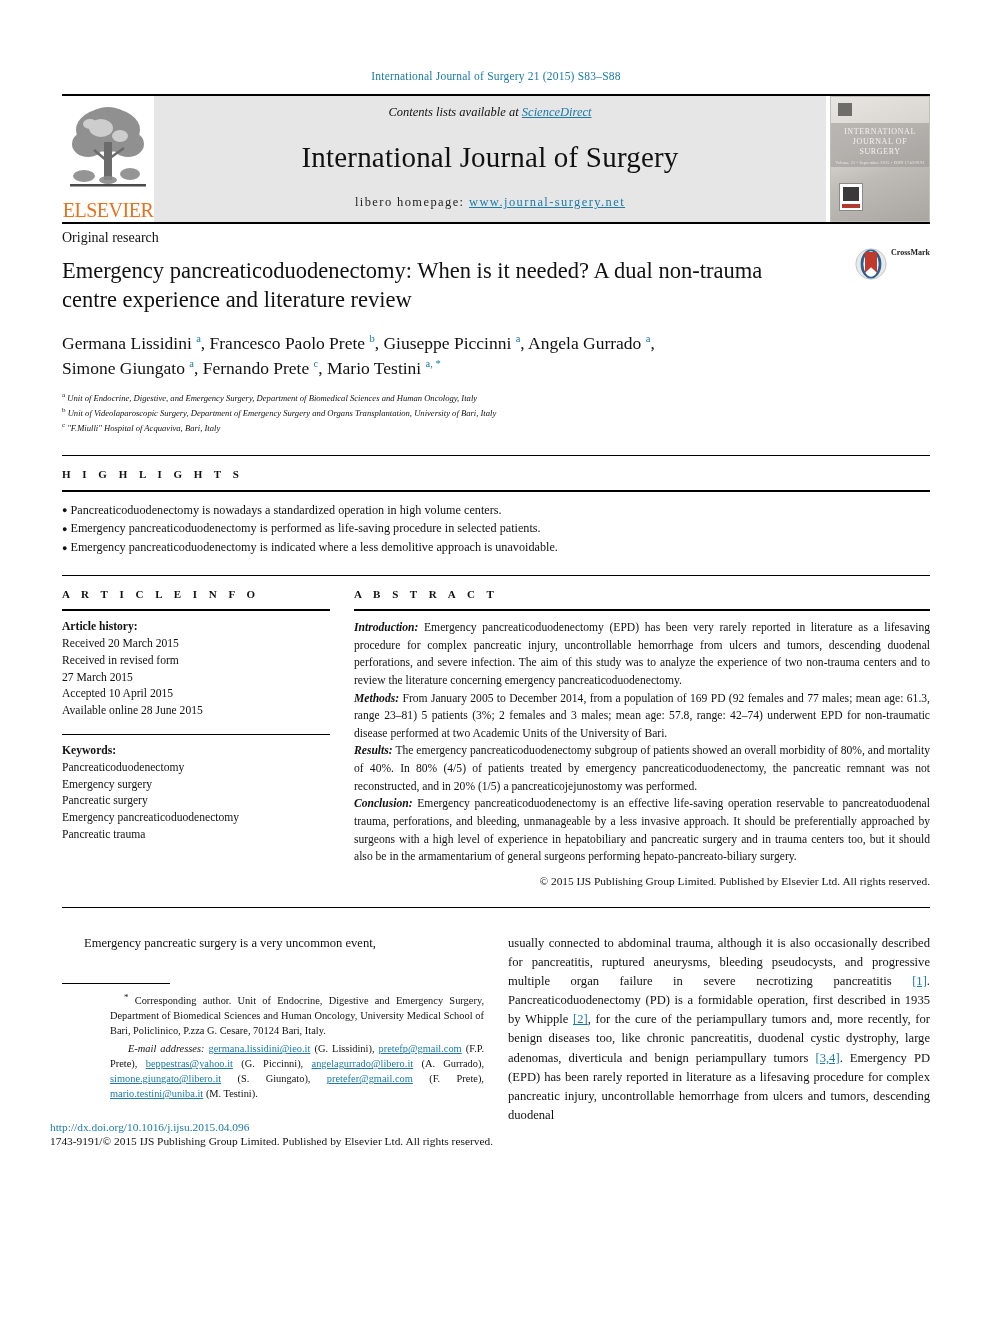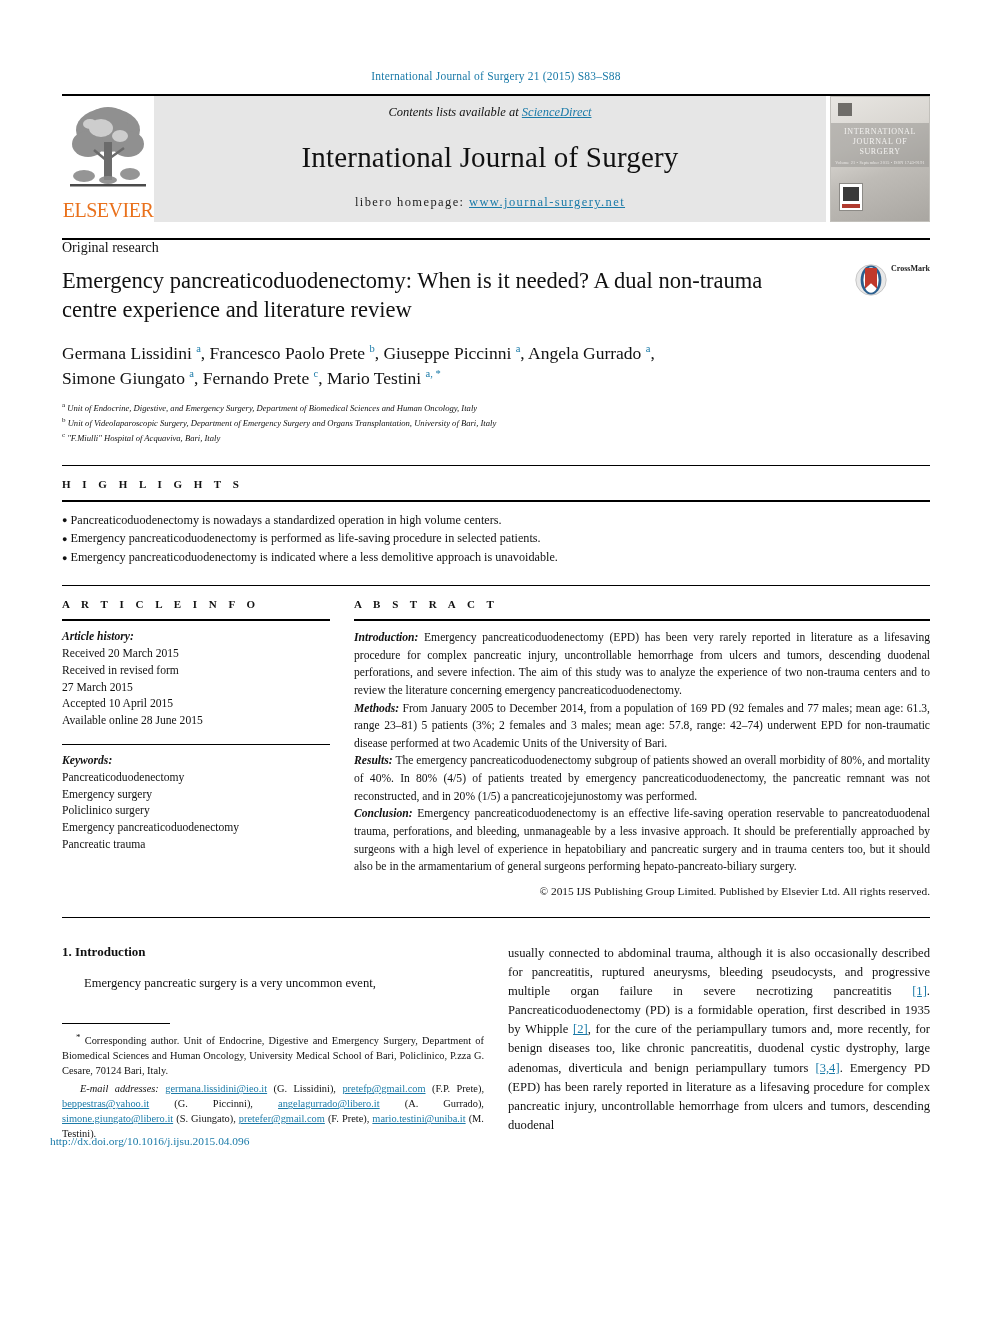--- a/index.html
+++ b/index.html
@@ -98,21 +98,21 @@
   .cover-sub { font-size: 4.2px; letter-spacing: .2px; margin-top: 3px; color:#eceae8; }
   .cover-crest {
     position: absolute; left: 8px; bottom: 10px; width: 24px; height: 28px;
     background: #ffffff; border: 1px solid #8c8a86;
   }
   .cover-crest-inner { position:absolute; left:3px; top:3px; right:3px; height:14px; background:#3a3a3a; }
   .cover-crest-base { position:absolute; left:2px; bottom:2px; right:2px; height:4px; background:#b03a2e; }
   .cover-topicon { position:absolute; left:7px; top:6px; width:14px; height:13px; background:#6f6d69; }
 
   
-  .article-head { border-top: 2.5px solid #000; margin-top: 16px; padding-top: 0; position: relative; }
+  .article-head { border-top: 2.5px solid #000; margin-top: 0; padding-top: 6px; position: relative; }
   .doctype { font-size: 14px; color: #111; margin-bottom: 10px; }
   .title {
     font-size: 22.5px;
     line-height: 1.3;
     color: #111;
     max-width: 760px;
     font-weight: normal;
     margin: 0 0 16px 0;
   }
   .crossmark {
@@ -146,37 +146,37 @@
     margin-top: 18px;
     border-top: 1.5px solid #000;
     padding-top: 12px;
     display: flex;
     gap: 24px;
   }
   .col-info { width: 268px; flex: 0 0 268px; }
   .col-abs { flex: 1 1 auto; }
   .sub-rule { border-bottom: 2px solid #000; margin: 9px 0 8px; }
   .info-block { font-size: 11.6px; line-height: 1.45; color: #111; }
-  .info-block .lbl { font-style: italic; font-weight: bold; }
+  .info-block .lbl { font-weight: bold; }
   .kw-rule { border-bottom: 1.2px solid #000; margin: 14px 0 8px; }
   .abs-body { font-size: 11.6px; line-height: 1.52; color: #111; text-align: justify; }
   .abs-body p { margin: 0; }
   .abs-body .run { font-style: italic; font-weight: bold; }
   .copyright { text-align: right; font-size: 11.4px; margin-top: 9px; color:#111; }
 
   
   .body-wrap { border-top: 1.5px solid #000; margin-top: 20px; padding-top: 26px; display: flex; gap: 24px; }
   .body-col { width: 422px; flex: 0 0 422px; position: relative; }
   .h2 { font-size: 13px; font-weight: bold; color: #111; margin: 0 0 14px 0; }
   .para { font-size: 12.6px; line-height: 1.52; color: #111; text-align: justify; margin: 0; }
   .para.indent { text-indent: 22px; }
   .ref { color: #1a7aa8; }
 
   .footnote-rule { width: 108px; border-top: 1px solid #000; margin: 30px 0 7px; }
-  .footnote { font-size: 10.4px; line-height: 1.44; color: #111; text-align: justify; }
+  .footnote { font-size: 10.4px; line-height: 1.44; color: #111; text-align: justify; margin-left: 48px; }
   .footnote .star { vertical-align: super; font-size: 9px; }
   .footnote .em { font-style: italic; }
   .mail { color: #1a7aa8; }
 
   
   .page-footer { position: absolute; left: 50px; bottom: 43px; }
   .doi { color: #1a7aa8; font-size: 11.4px; text-decoration: none; display:block; }
   .issn { font-size: 11.4px; color: #111; margin-top: 2px; }
 </style>
 </head>
@@ -281,21 +281,21 @@
         <div>Received in revised form</div>
         <div>27 March 2015</div>
         <div>Accepted 10 April 2015</div>
         <div>Available online 28 June 2015</div>
       </div>
       <div class="kw-rule"></div>
       <div class="info-block">
         <div class="lbl">Keywords:</div>
         <div>Pancreaticoduodenectomy</div>
         <div>Emergency surgery</div>
-        <div>Policlinico surgery</div>
+        <div>Pancreatic surgery</div>
         <div>Emergency pancreaticoduodenectomy</div>
         <div>Pancreatic trauma</div>
       </div>
     </div>
 
     <div class="col-abs">
       <div class="section-head">A B S T R A C T</div>
       <div class="sub-rule"></div>
       <div class="abs-body">
         <p><span class="run">Introduction:</span><span> Emergency pancreaticoduodenectomy (EPD) has been very rarely reported in literature as a lifesaving procedure for complex pancreatic injury, uncontrollable hemorrhage from ulcers and tumors, descending duodenal perforations, and severe infection. The aim of this study was to analyze the experience of two non-trauma centers and to review the literature concerning emergency pancreaticoduodenectomy.</span></p>
@@ -303,21 +303,20 @@
         <p><span class="run">Results:</span><span> The emergency pancreaticoduodenectomy subgroup of patients showed an overall morbidity of 80%, and mortality of 40%. In 80% (4/5) of patients treated by emergency pancreaticoduodenectomy, the pancreatic remnant was not reconstructed, and in 20% (1/5) a pancreaticojejunostomy was performed.</span></p>
         <p><span class="run">Conclusion:</span><span> Emergency pancreaticoduodenectomy is an effective life-saving operation reservable to pancreatoduodenal trauma, perforations, and bleeding, unmanageable by a less invasive approach. It should be preferentially approached by surgeons with a high level of experience in hepatobiliary and pancreatic surgery and in trauma centers too, but it should also be in the armamentarium of general surgeons performing hepato-pancreato-biliary surgery.</span></p>
       </div>
       <div class="copyright">© 2015 IJS Publishing Group Limited. Published by Elsevier Ltd. All rights reserved.</div>
     </div>
   </div>
 
   <div class="body-wrap">
 
     <div class="body-col">
-      <h2 class="h2">1.  Introduction</h2>
       <p class="para indent">Emergency pancreatic surgery is a very uncommon event,</p>
 
       <div class="footnote-rule"></div>
       <div class="footnote">
         <span style="text-indent:16px; display:inline-block; width:14px;"></span><span class="star">*</span><span> Corresponding author. Unit of Endocrine, Digestive and Emergency Surgery, Department of Biomedical Sciences and Human Oncology, University Medical School of Bari, Policlinico, P.zza G. Cesare, 70124 Bari, Italy.</span>
       </div>
       <div class="footnote" style="margin-top:3px;">
         <span style="display:inline-block; width:18px;"></span><span class="em">E-mail addresses:</span>
         <a class="mail" href="#">germana.lissidini@ieo.it</a> <span>(G. Lissidini),</span>
         <a class="mail" href="#">pretefp@gmail.com</a> <span>(F.P. Prete),</span>
@@ -329,15 +328,16 @@
       </div>
     </div>
 
     <div class="body-col">
       <p class="para"><span>usually connected to abdominal trauma, although it is also occasionally described for pancreatitis, ruptured aneurysms, bleeding pseudocysts, and progressive multiple organ failure in severe necrotizing pancreatitis</span> <a class="ref" href="#">[1]</a><span>. Pancreaticoduodenectomy (PD) is a formidable operation, first described in 1935 by Whipple</span> <a class="ref" href="#">[2]</a><span>, for the cure of the periampullary tumors and, more recently, for benign diseases too, like chronic pancreatitis, duodenal cystic dystrophy, large adenomas, diverticula and benign periampullary tumors</span> <a class="ref" href="#">[3,4]</a><span>. Emergency PD (EPD) has been rarely reported in literature as a lifesaving procedure for complex pancreatic injury, uncontrollable hemorrhage from ulcers and tumors, descending duodenal</span></p>
     </div>
   </div>
 
   <div class="page-footer">
     <a class="doi" href="#">http://dx.doi.org/10.1016/j.ijsu.2015.04.096</a>
+    <div class="issn">1743-9191/© 2015 IJS Publishing Group Limited. Published by Elsevier Ltd. All rights reserved.</div>
   </div>
 
 </div>
 
 </body></html>

